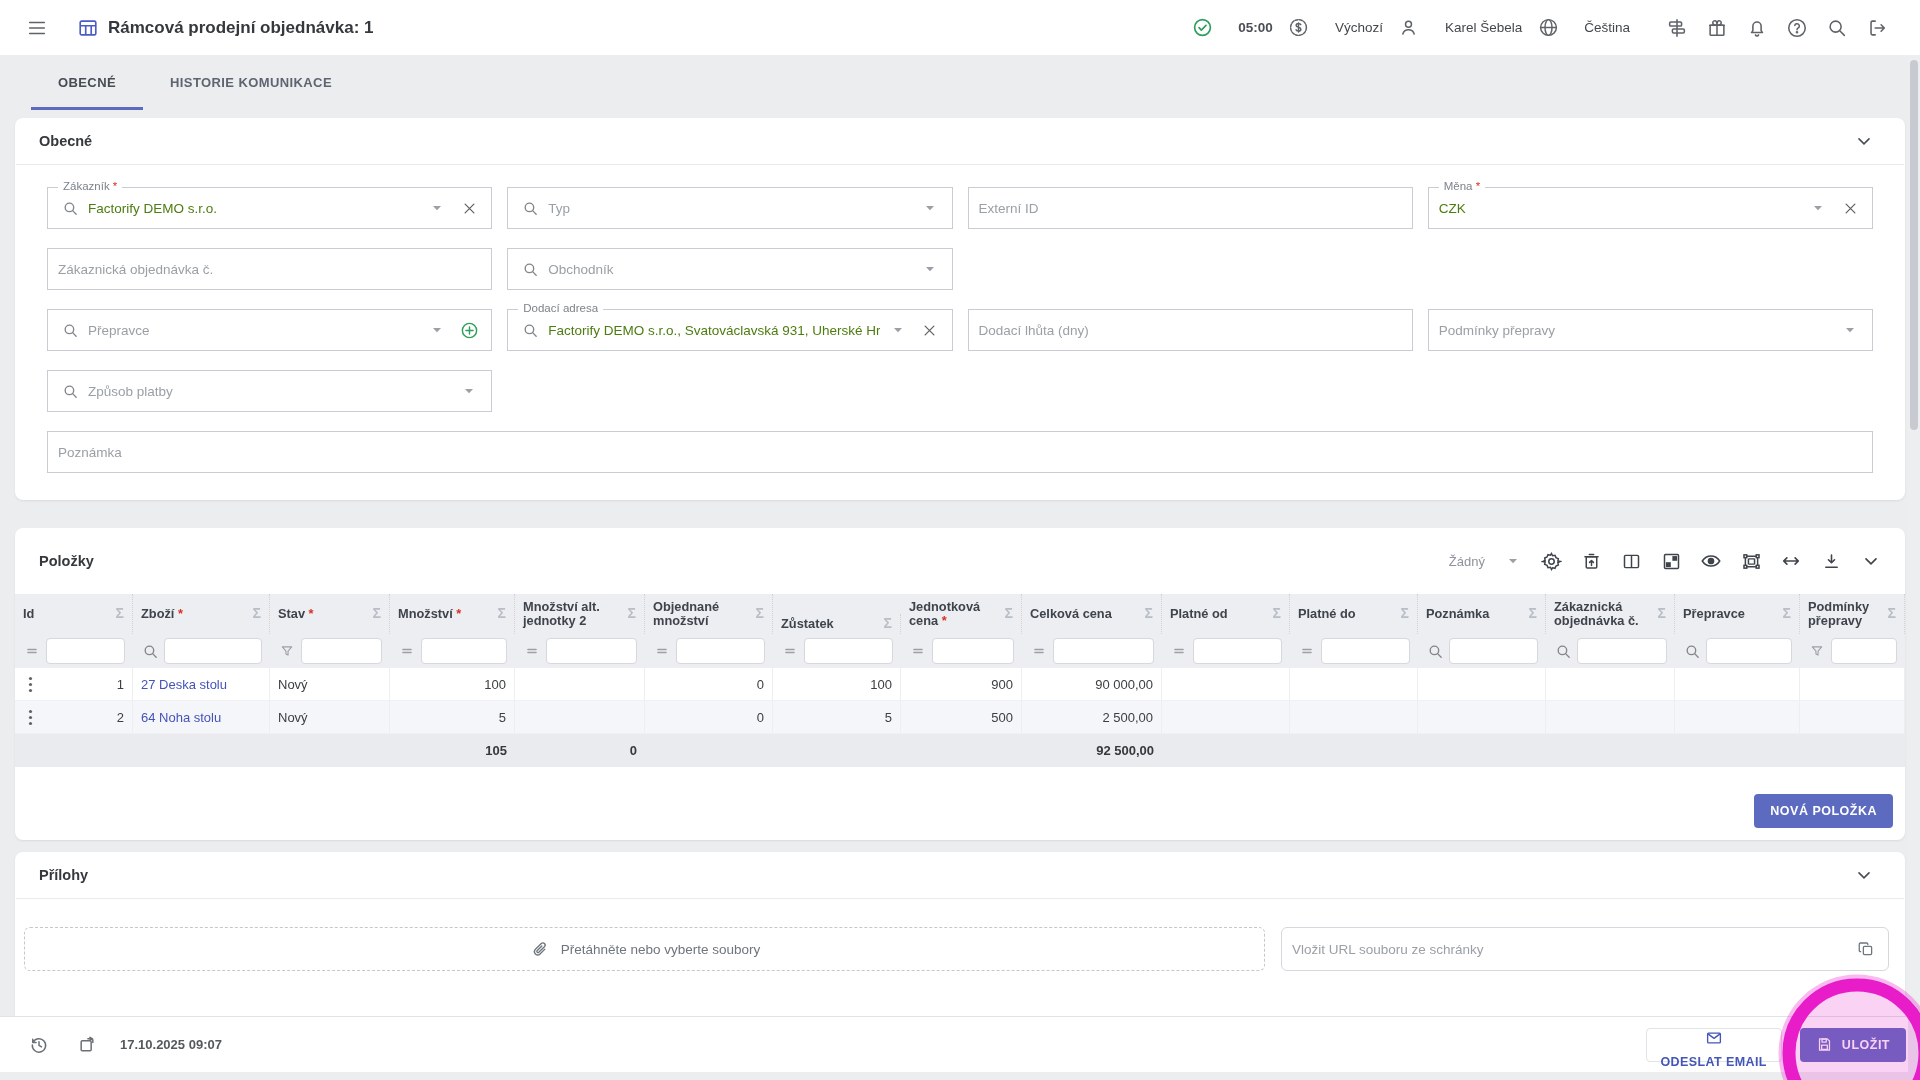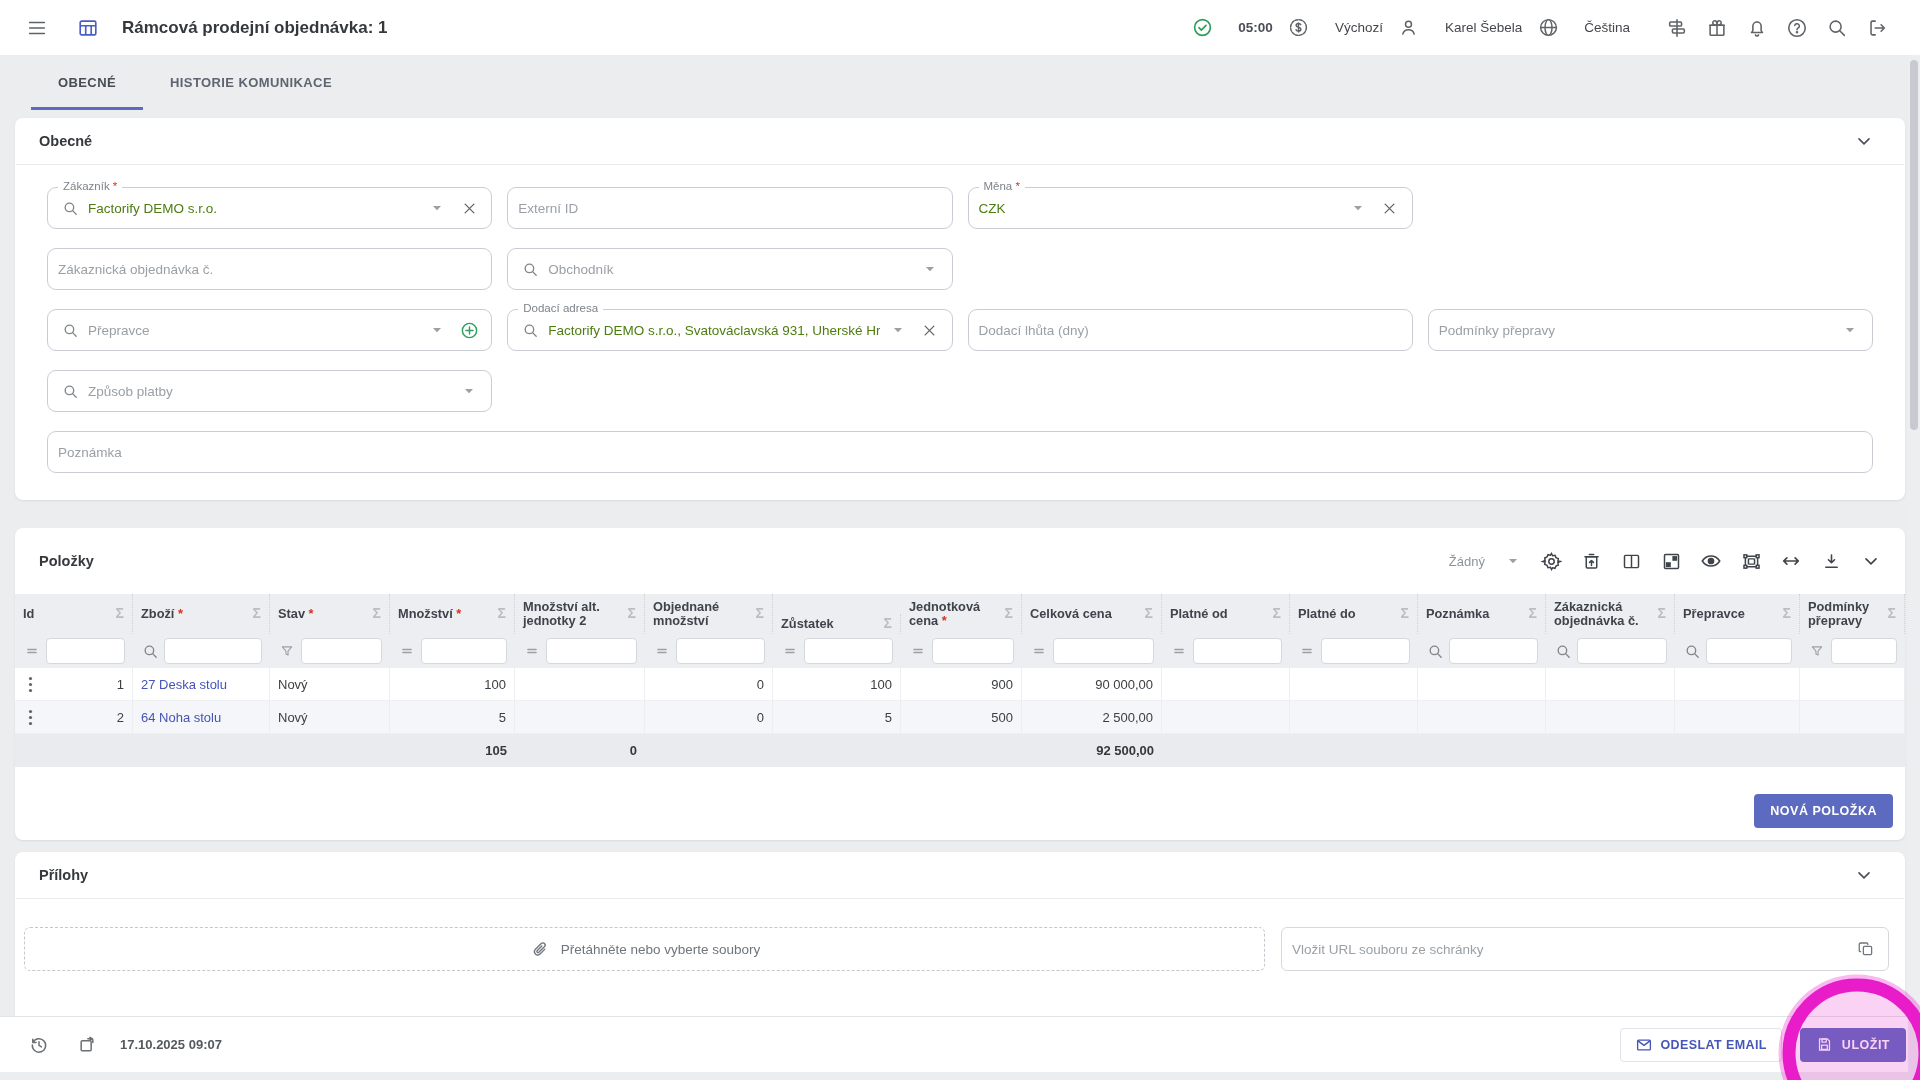--- a/index.html
+++ b/index.html
@@ -29,21 +29,21 @@
   .card { background:#fff; border-radius:8px; margin:0 15px; box-shadow:0 1px 2px rgba(60,64,67,.10); }
   .card-head { height:46px; display:flex; align-items:center; padding:0 24px; }
   .card-title { font-size:14.5px; font-weight:bold; color:#35383c; }
   .card-head .spacer { flex:1; }
   .card-divider { border-bottom:1px solid #e8eaed; margin:0 1px; }
 
   
   #obecne { margin-top:8px; height:382px; }
   .form-area { padding:22px 32px 0 32px; display:flex; flex-direction:column; row-gap:19px; }
   .form-row { display:grid; grid-template-columns:repeat(4,1fr); column-gap:15px; }
-  .field { position:relative; height:42px; border:1px solid #c9cdd3; border-radius:9px; background:#fff;
+  .field { position:relative; height:42px; border:1px solid #c9cdd3; border-radius:0; background:#fff;
     display:flex; align-items:center; padding:0 10px; gap:6px; }
   .field.span-all { grid-column:1 / -1; }
   .field .flabel { position:absolute; top:-8px; left:10px; background:#fff; padding:0 5px;
     font-size:11.5px; color:#7d838b; white-space:nowrap; }
   .req { color:#d93025; }
   .field input { border:none; outline:none; flex:1; min-width:0; font-family:Liberation Sans, sans-serif; font-size:13.5px; color:#4d7c0f; background:transparent; }
   .field input::placeholder { color:#9aa0a6; opacity:1; }
   .trail { display:flex; align-items:center; gap:8px; }
 
   
@@ -85,40 +85,40 @@
   .urlbox input::placeholder { color:#9aa0a6; opacity:1; }
 
   
   .footer { position:absolute; left:0; right:0; bottom:8px; height:56px; background:#fff; border-top:1px solid #e2e4e7;
     display:flex; align-items:center; padding:0 14px 0 22px; }
   .footer .left { display:flex; align-items:center; gap:14px; color:#6b7075; }
   .stamp { font-size:13px; color:#55595e; font-weight:bold; margin-left:2px; }
   .footer .right { margin-left:auto; display:flex; align-items:center; gap:18px; }
   .btn-outline { background:#fff; border:1px solid #e0e3e7; border-radius:4px; height:34px; padding:0 14px;
     color:#4456b7; font-family:inherit; font-size:12.5px; font-weight:bold; letter-spacing:.4px; cursor:pointer;
-    display:inline-flex; align-items:center; gap:8px; }
+    display:inline-flex; align-items:center; gap:8px;flex-direction:column; }
 
   
   .scrollbar { position:absolute; top:55px; right:0; width:12px; bottom:0; background:#eceef0; }
   .scroll-thumb { position:absolute; top:5px; left:2px; width:8px; height:370px; border-radius:4px; background:#c7cbd1; }
 
   
   .annotation { position:absolute; left:1776px; top:968px; width:170px; height:170px; pointer-events:none; z-index:50; }
 </style>
 </head>
 <body>
 
 <div class="appbar">
   <div class="left">
     <span class="icn iconbtn">
         <svg width="22" height="22" viewBox="0 0 24 24" fill="none" stroke="#5f6368" stroke-width="1.7" stroke-linecap="round" stroke-linejoin="round">
           <path d="M4 6h16M4 12h16M4 18h16"></path>
         </svg>
       </span>
-    <span style="display:flex;align-items:center;gap:20px;">
+    <span style="display:flex;align-items:center;gap:6px;">
       <span class="icn">
           <svg width="22" height="22" viewBox="0 0 24 24" fill="none" stroke="#4c5cc5" stroke-width="1.8">
             <rect x="3.5" y="4.5" width="17" height="15" rx="1.5"></rect>
             <path d="M3.5 9.5h17M9.5 9.5v10M15.5 9.5v10"></path>
           </svg>
         </span>
       <span class="title">Rámcová prodejní objednávka: 1</span>
     </span>
   </div>
   <div class="right">
@@ -229,20 +229,36 @@
           <input value="Factorify DEMO s.r.o." style="">
           <span class="trail">
             <span class="icn ">
               <svg width="12" height="12" viewBox="0 0 12 12">
                 <path d="M2 4l4 4.2L10 4z" fill="#9aa0a6"></path>
               </svg>
             </span>
             <span class="icn ">
               <svg width="15" height="15" viewBox="0 0 24 24" fill="none" stroke="#5f6368" stroke-width="2.1" stroke-linecap="round">
                 <path d="M5 5l14 14M19 5L5 19"></path>
+              </svg>
+            </span>
+          </span>
+        </div>
+        <div class="field">
+          <span class="icn ">
+            <svg width="17" height="17" viewBox="0 0 24 24" fill="none" stroke="#80868b" stroke-width="1.9" stroke-linecap="round">
+              <circle cx="10.5" cy="10.5" r="6"></circle>
+              <path d="M15 15l5 5"></path>
+            </svg>
+          </span>
+          <input placeholder="Typ" style="">
+          <span class="trail">
+            <span class="icn ">
+              <svg width="12" height="12" viewBox="0 0 12 12">
+                <path d="M2 4l4 4.2L10 4z" fill="#9aa0a6"></path>
               </svg>
             </span>
           </span>
         </div>
         <div class="field">
           <input placeholder="Externí ID" style="">
           <span class="trail"></span>
         </div>
         <div class="field">
           <span class="flabel">Měna<span class="req"> *</span></span>

